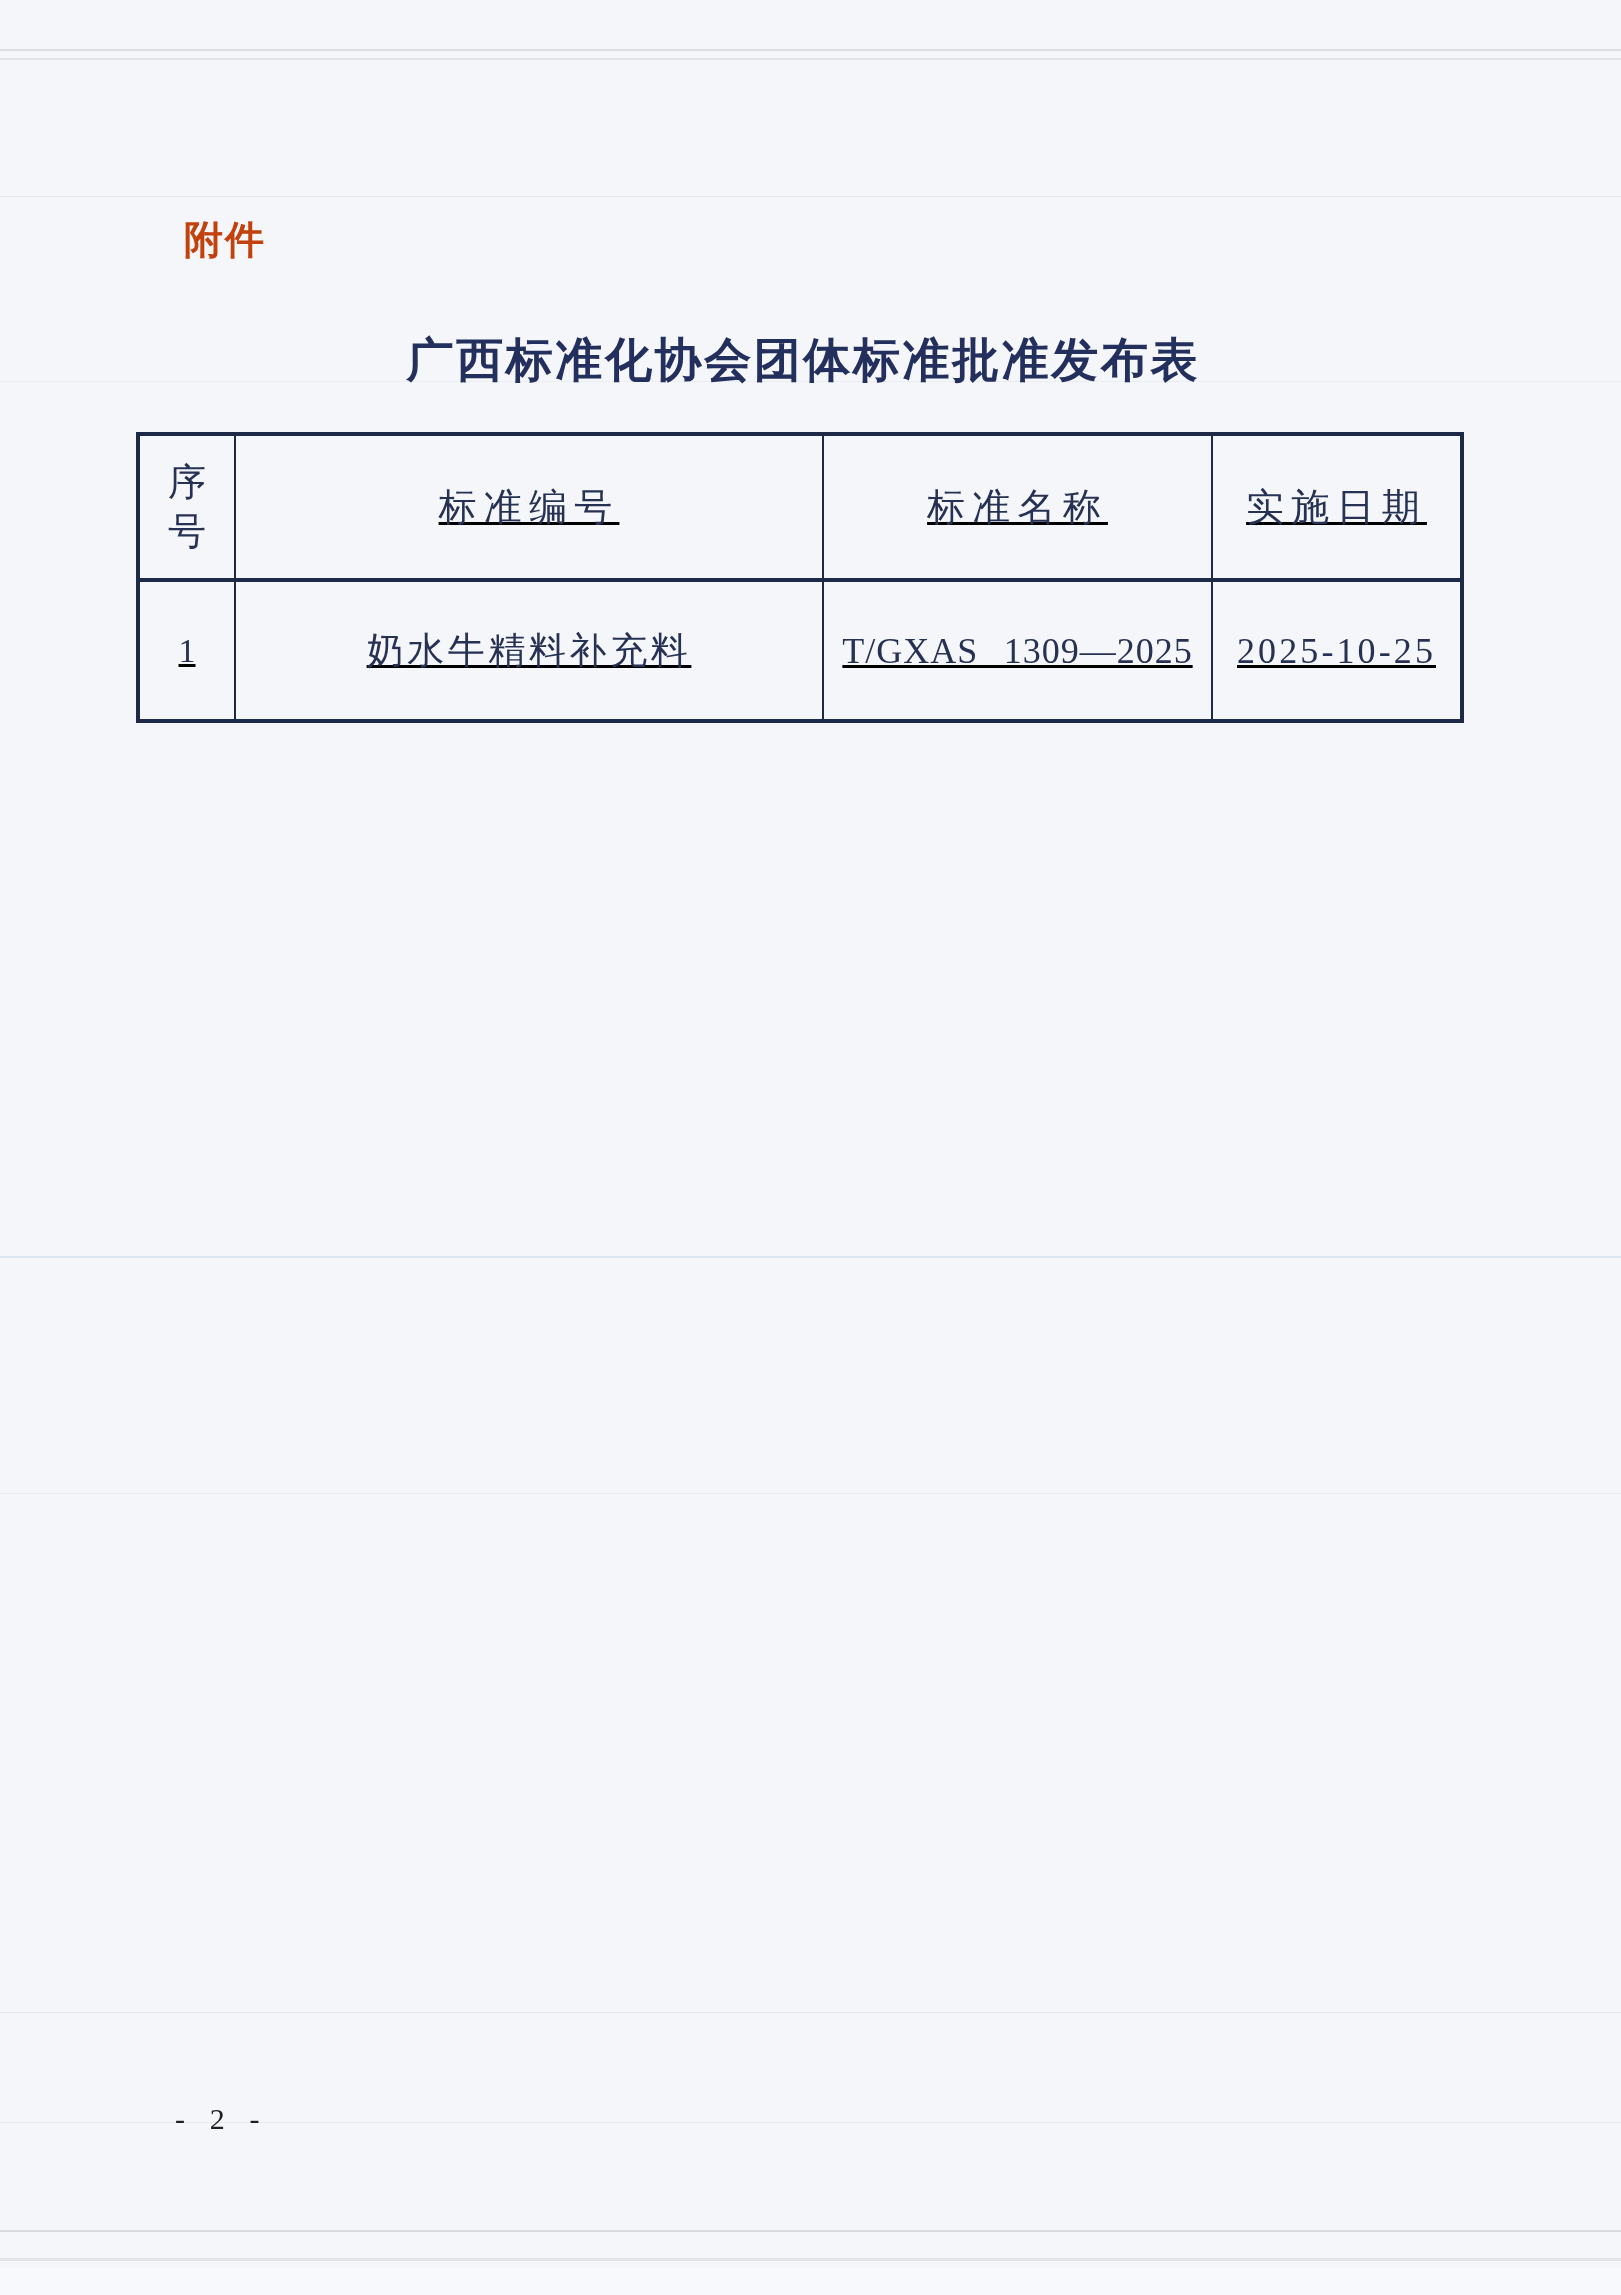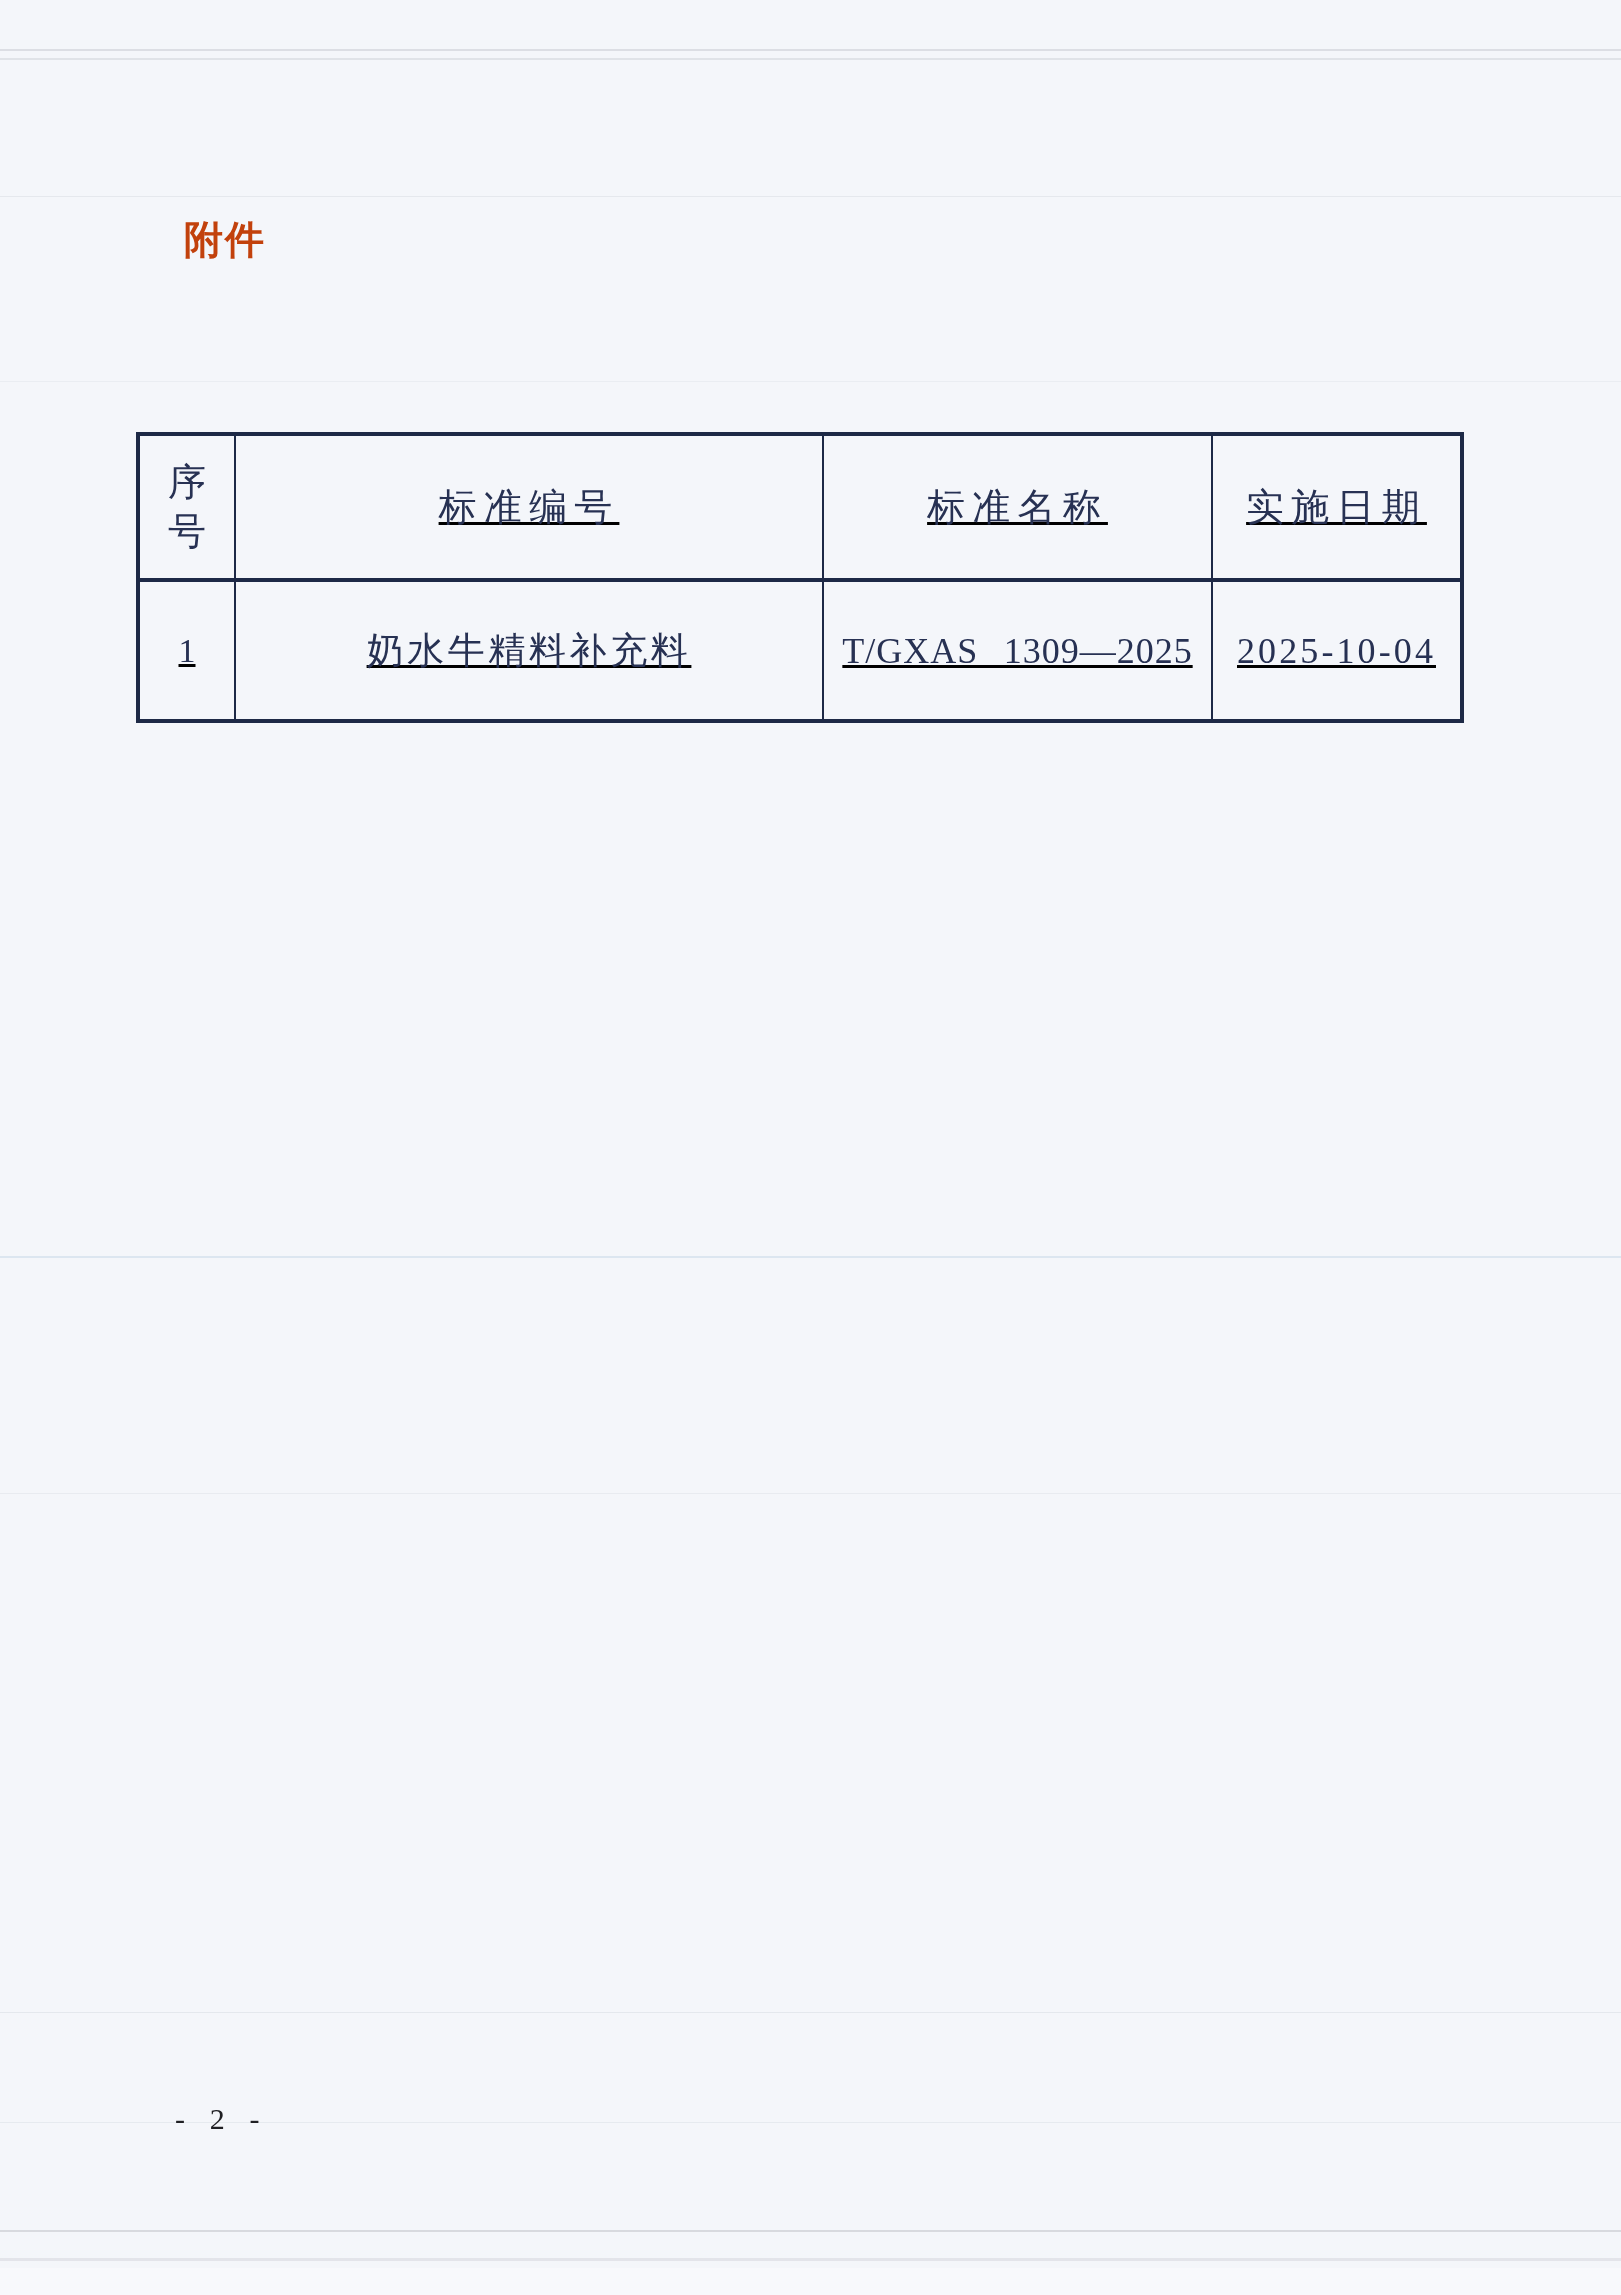--- a/index.html
+++ b/index.html
@@ -90,20 +90,21 @@
   <div class="streak" style="top:1256px;height:1.5px;background:rgba(175,200,220,0.35);"></div>
   <div class="streak" style="top:1493px;height:1px;background:rgba(160,170,185,0.14);"></div>
   <div class="streak" style="top:2012px;height:1px;background:rgba(150,160,175,0.16);"></div>
   <div class="streak" style="top:2122px;height:1px;background:rgba(150,160,175,0.14);"></div>
   <div class="streak" style="top:2230px;height:1.5px;background:rgba(130,135,145,0.25);"></div>
   <div class="streak" style="top:2258px;height:3.1px;background:rgba(150,150,158,0.18);"></div>
   <div class="bottom-light"></div>
 
   <div class="attachment">附件</div>
 
+  <div class="title">广西标准化协会团体标准批准发布表</div>
 
   <table class="standards">
     <colgroup>
       <col style="width:97px">
       <col style="width:588px">
       <col style="width:389px">
       <col style="width:250px">
     </colgroup>
     <thead>
       <tr>
@@ -113,21 +114,21 @@
         <th>标准编号</th>
         <th>标准名称</th>
         <th>实施日期</th>
       </tr>
     </thead>
     <tbody>
       <tr>
         <td class="cell-index">1</td>
         <td class="cell-name">奶水牛精料补充料</td>
         <td class="cell-code">T/GXAS 1309—2025</td>
-        <td class="cell-date">2025-10-04</td>
+        <td class="cell-date">2025-10-25</td>
       </tr>
     </tbody>
   </table>
 
   <div class="pagenum">- 2 -</div>
 
 </div>
 
 
 </body></html>

